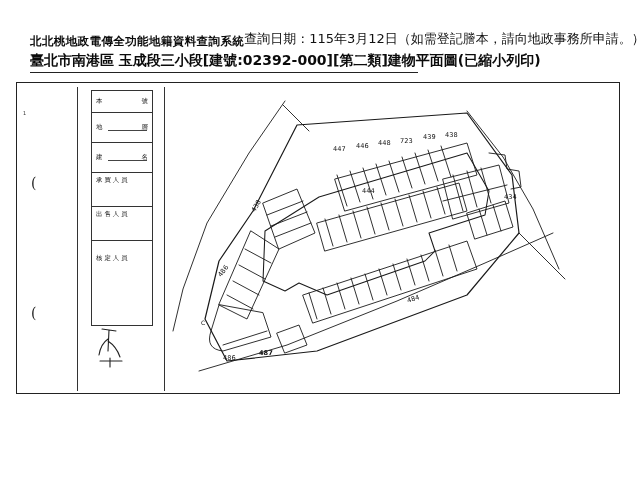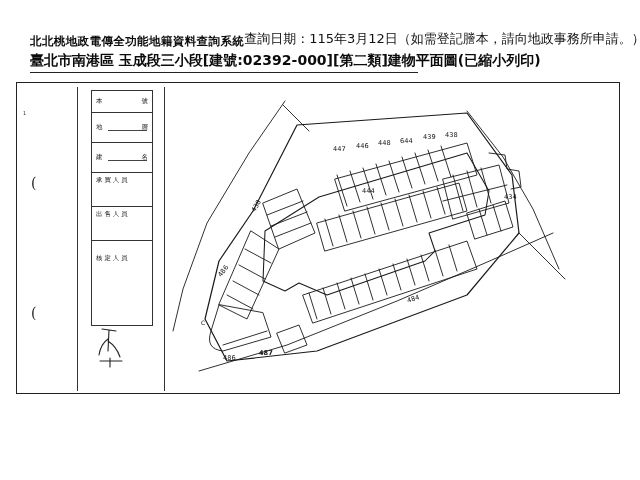--- a/index.html
+++ b/index.html
@@ -295,21 +295,21 @@
           <path d="M322 70 L338 72 L340 86 L352 88 L354 104 L344 106"></path>
 
           <path d="M110 250 L132 242 L140 262 L118 270 Z"></path>
 
         </g>
       </svg>
 
       <div class="lbl" style="left:166px;top:62px;">447</div>
       <div class="lbl" style="left:189px;top:59px;">446</div>
       <div class="lbl" style="left:211px;top:56px;">448</div>
-      <div class="lbl" style="left:233px;top:54px;">644</div>
+      <div class="lbl" style="left:233px;top:54px;">723</div>
       <div class="lbl" style="left:256px;top:50px;text-align:center;">439</div>
       <div class="lbl" style="left:278px;top:48px;">438</div>
       <div class="lbl" style="left:337px;top:110px;">434</div>
       <div class="lbl" style="left:195px;top:104px;">444</div>
       <div class="lbl" style="left:83px;top:119px;transform:rotate(-58deg);">438</div>
       <div class="lbl" style="left:50px;top:184px;transform:rotate(-52deg);">486</div>
       <div class="lbl" style="left:240px;top:212px;transform:rotate(-16deg);">484</div>
       <div class="lbl" style="left:56px;top:271px;">486</div>
       <div class="lbl" style="left:92px;top:266px;font-weight:bold;">487</div>
       <div class="lbl" style="left:34px;top:236px;font-size:6px;">C</div>

